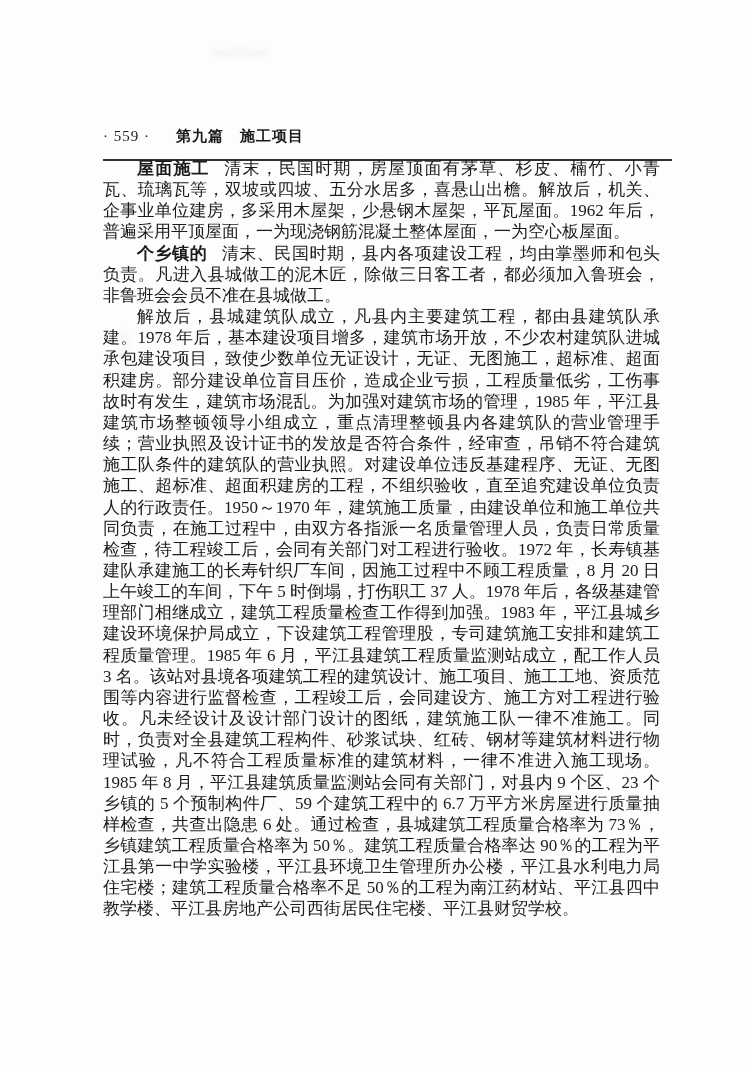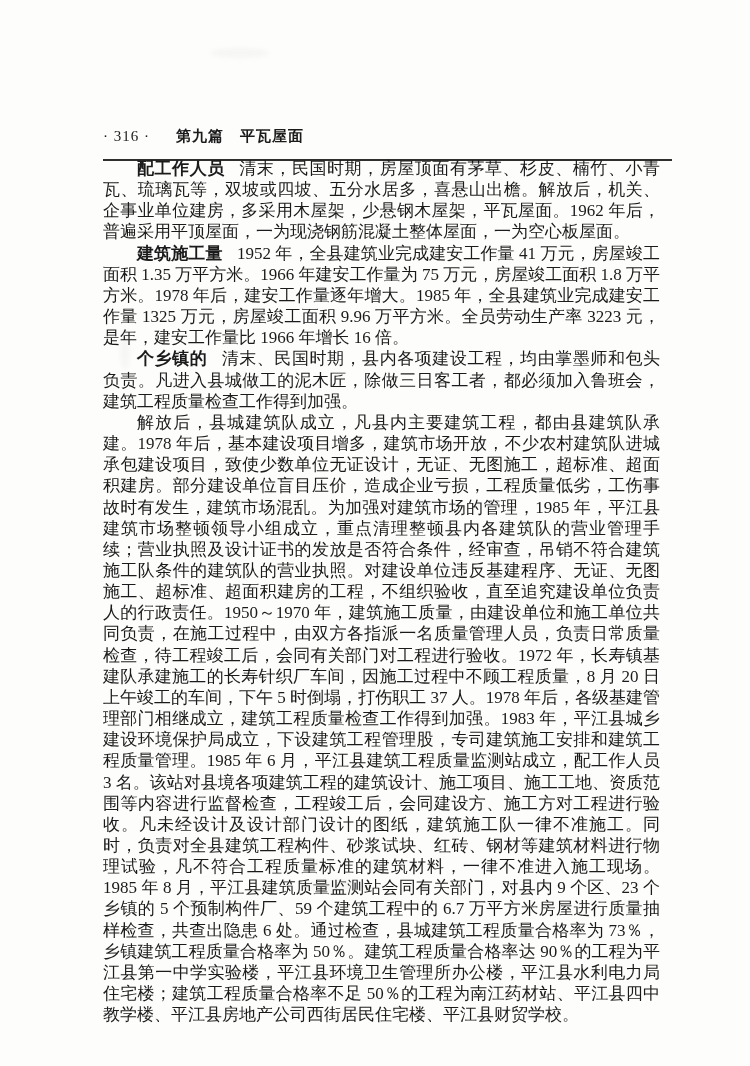--- a/index.html
+++ b/index.html
@@ -83,34 +83,31 @@
 </head>
 <body>
 
 <div class="scan-page">
 
   <span class="smudge s1"></span>
   <span class="smudge s2"></span>
   <span class="smudge s3"></span>
 
   <div class="page-header">
-    <span class="page-number">· 316 ·</span>
-    <span class="section-title">第九篇　平瓦屋面</span>
+    <span class="page-number">· 559 ·</span>
+    <span class="section-title">第九篇　施工项目</span>
   </div>
 
   <hr class="header-rule">
 
   <div class="body-text">
     <p>
-      <b class="para-head">配工作人员</b><span>清末，民国时期，房屋顶面有茅草、杉皮、楠竹、小青瓦、琉璃瓦等，双坡或四坡、五分水居多，喜悬山出檐。解放后，机关、企事业单位建房，多采用木屋架，少悬钢木屋架，平瓦屋面。1962 年后，普遍采用平顶屋面，一为现浇钢筋混凝土整体屋面，一为空心板屋面。</span>
+      <b class="para-head">屋面施工</b><span>清末，民国时期，房屋顶面有茅草、杉皮、楠竹、小青瓦、琉璃瓦等，双坡或四坡、五分水居多，喜悬山出檐。解放后，机关、企事业单位建房，多采用木屋架，少悬钢木屋架，平瓦屋面。1962 年后，普遍采用平顶屋面，一为现浇钢筋混凝土整体屋面，一为空心板屋面。</span>
     </p>
     <p>
-      <b class="para-head">建筑施工量</b><span>1952 年，全县建筑业完成建安工作量 41 万元，房屋竣工面积 1.35 万平方米。1966 年建安工作量为 75 万元，房屋竣工面积 1.8 万平方米。1978 年后，建安工作量逐年增大。1985 年，全县建筑业完成建安工作量 1325 万元，房屋竣工面积 9.96 万平方米。全员劳动生产率 3223 元，是年，建安工作量比 1966 年增长 16 倍。</span>
-    </p>
-    <p>
-      <b class="para-head">个乡镇的</b><span>清末、民国时期，县内各项建设工程，均由掌墨师和包头负责。凡进入县城做工的泥木匠，除做三日客工者，都必须加入鲁班会，建筑工程质量检查工作得到加强。</span>
+      <b class="para-head">个乡镇的</b><span>清末、民国时期，县内各项建设工程，均由掌墨师和包头负责。凡进入县城做工的泥木匠，除做三日客工者，都必须加入鲁班会，非鲁班会会员不准在县城做工。</span>
     </p>
     <p>
       <b class="para-head"></b><span>解放后，县城建筑队成立，凡县内主要建筑工程，都由县建筑队承建。1978 年后，基本建设项目增多，建筑市场开放，不少农村建筑队进城承包建设项目，致使少数单位无证设计，无证、无图施工，超标准、超面积建房。部分建设单位盲目压价，造成企业亏损，工程质量低劣，工伤事故时有发生，建筑市场混乱。为加强对建筑市场的管理，1985 年，平江县建筑市场整顿领导小组成立，重点清理整顿县内各建筑队的营业管理手续；营业执照及设计证书的发放是否符合条件，经审查，吊销不符合建筑施工队条件的建筑队的营业执照。对建设单位违反基建程序、无证、无图施工、超标准、超面积建房的工程，不组织验收，直至追究建设单位负责人的行政责任。1950～1970 年，建筑施工质量，由建设单位和施工单位共同负责，在施工过程中，由双方各指派一名质量管理人员，负责日常质量检查，待工程竣工后，会同有关部门对工程进行验收。1972 年，长寿镇基建队承建施工的长寿针织厂车间，因施工过程中不顾工程质量，8 月 20 日上午竣工的车间，下午 5 时倒塌，打伤职工 37 人。1978 年后，各级基建管理部门相继成立，建筑工程质量检查工作得到加强。1983 年，平江县城乡建设环境保护局成立，下设建筑工程管理股，专司建筑施工安排和建筑工程质量管理。1985 年 6 月，平江县建筑工程质量监测站成立，配工作人员 3 名。该站对县境各项建筑工程的建筑设计、施工项目、施工工地、资质范围等内容进行监督检查，工程竣工后，会同建设方、施工方对工程进行验收。凡未经设计及设计部门设计的图纸，建筑施工队一律不准施工。同时，负责对全县建筑工程构件、砂浆试块、红砖、钢材等建筑材料进行物理试验，凡不符合工程质量标准的建筑材料，一律不准进入施工现场。1985 年 8 月，平江县建筑质量监测站会同有关部门，对县内 9 个区、23 个乡镇的 5 个预制构件厂、59 个建筑工程中的 6.7 万平方米房屋进行质量抽样检查，共查出隐患 6 处。通过检查，县城建筑工程质量合格率为 73％，乡镇建筑工程质量合格率为 50％。建筑工程质量合格率达 90％的工程为平江县第一中学实验楼，平江县环境卫生管理所办公楼，平江县水利电力局住宅楼；建筑工程质量合格率不足 50％的工程为南江药材站、平江县四中教学楼、平江县房地产公司西街居民住宅楼、平江县财贸学校。</span>
     </p>
   </div>
 
 </div>
 
 </body></html>

